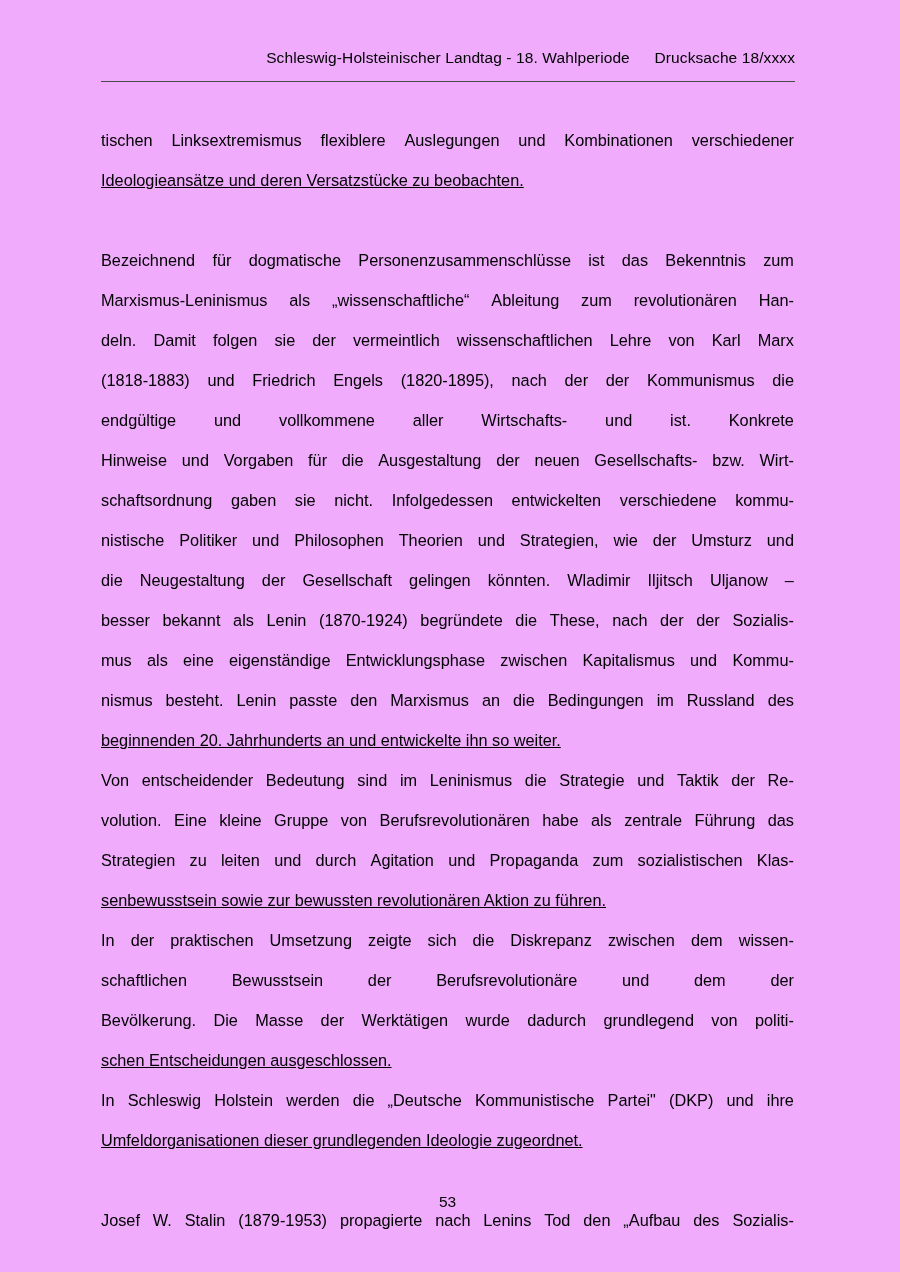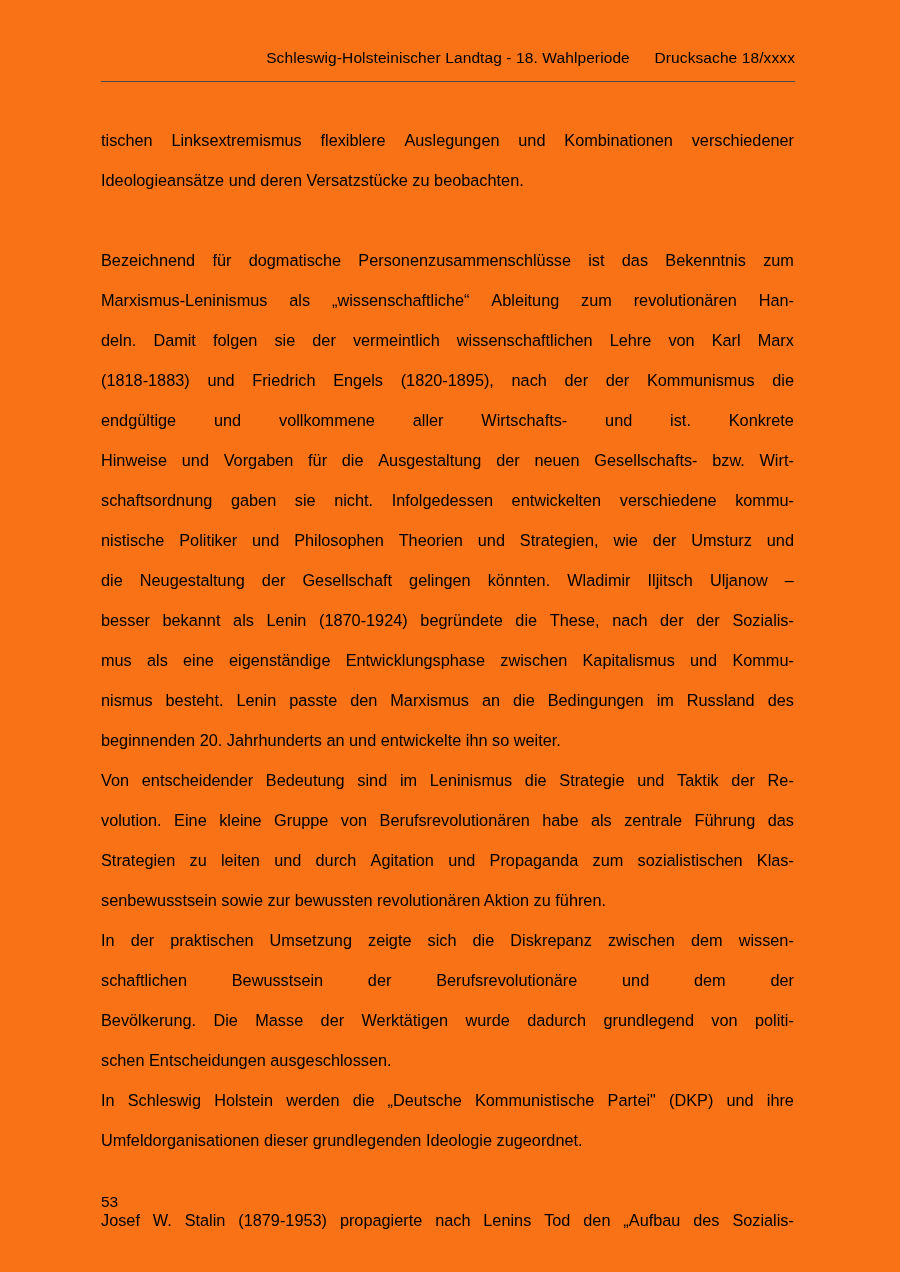--- a/index.html
+++ b/index.html
@@ -13,21 +13,21 @@
     height: 1272px;
     font-family: "Liberation Sans", sans-serif;
     color: #000000;
     -webkit-font-smoothing: antialiased;
   }
 
   .page {
     position: relative;
     width: 900px;
     height: 1272px;
-    background: #f97316;
+    background: #f0abfc;
     box-sizing: border-box;
     overflow: hidden;
   }
 
   
   .page-header {
     position: absolute;
     left: 101px;
     top: 48px;
     width: 694px;
@@ -85,20 +85,21 @@
     justify-content: space-between;
     width: 100%;
     white-space: pre;
     height: 40px;
     align-items: center;
   }
   
   .line.ragged {
     display: block;
     white-space: pre;
+    text-decoration: underline;
   }
   .line .w {
     white-space: pre;
   }
 
   .spacer-line {
     height: 40px;
   }
   .spacer-half {
     height: 20px;
@@ -111,21 +112,21 @@
     line-height: 40px;
     letter-spacing: 0.05px;
   }
 
   
   .page-footer {
     position: absolute;
     left: 101px;
     top: 1192px;
     width: 693px;
-    text-align: left;
+    text-align: center;
     font-size: 15.5px;
     line-height: 20px;
   }
 </style>
 </head>
 <body>
 
 <div class="page">
 
   <div class="page-header">

